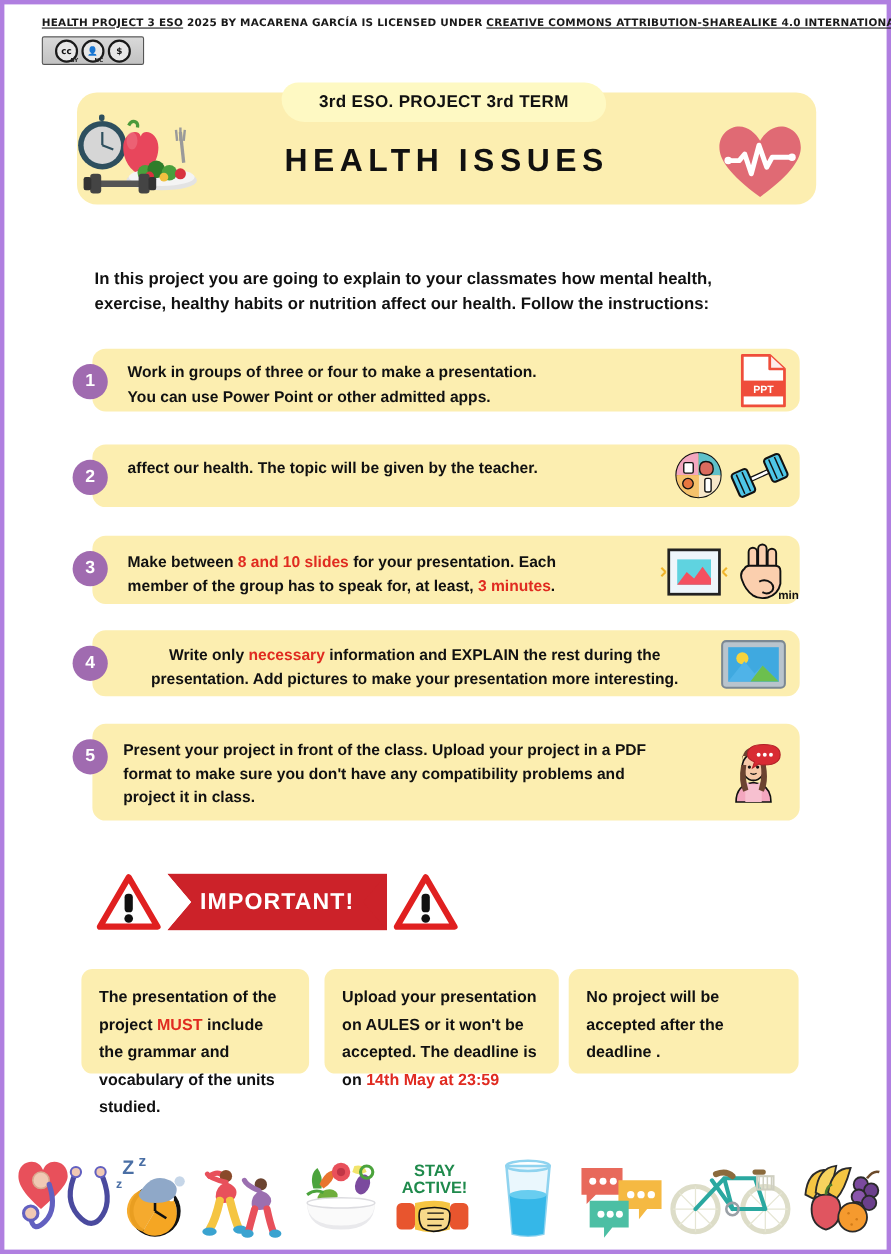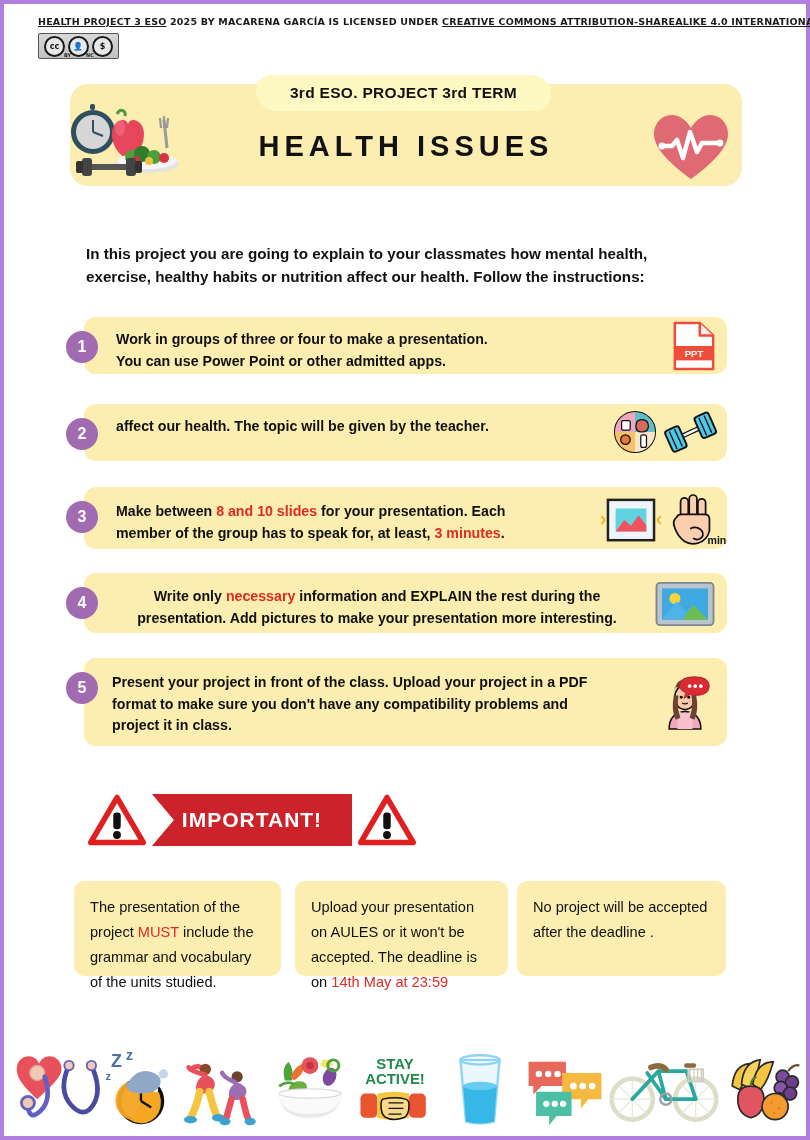--- a/index.html
+++ b/index.html
@@ -28,21 +28,21 @@
     font-size:9.5px;
     font-weight:bold;
     letter-spacing:0.2px;
     color:#1a1a1a;
     white-space:nowrap;
     line-height:12px;
   }
   .license-text .u { text-decoration:underline; }
   .cc-badge {
     margin-top:5px;
-    width:81px; height:26px;
+    width:93px; height:26px;
     background:linear-gradient(#d9d9d9,#c2c2c2);
     border:1px solid #555;
     border-radius:2px;
     display:flex; align-items:center; justify-content:center; gap:3px;
     box-sizing:border-box;
   }
   .cc-circ {
     width:17px; height:17px; border-radius:50%;
     border:2px solid #1a1a1a; background:#e8e8e8;
     display:flex; align-items:center; justify-content:center;
@@ -133,21 +133,21 @@
   .ribbon-text {
     font-size:21px; font-weight:bold; color:#fff; letter-spacing:1px;
     font-family:"Liberation Sans", sans-serif;
   }
 
   
   .note {
     position:absolute; top:877px;
     background:#fceeb0; border-radius:10px;
     padding:14px 16px; box-sizing:border-box;
-    font-size:14.6px; font-weight:normal; color:#111;
+    font-size:14.6px; font-weight:bold; color:#111;
     line-height:25px;
     font-family:"Liberation Sans", sans-serif;
   }
   .note-1 { left:70px; width:207px; height:95px; }
   .note-2 { left:291px; width:213px; height:95px; }
   .note-3 { left:513px; width:209px; height:95px; }
 
   
   .footer-strip {
     position:absolute; left:4px; bottom:4px; width:802px; height:98px;

